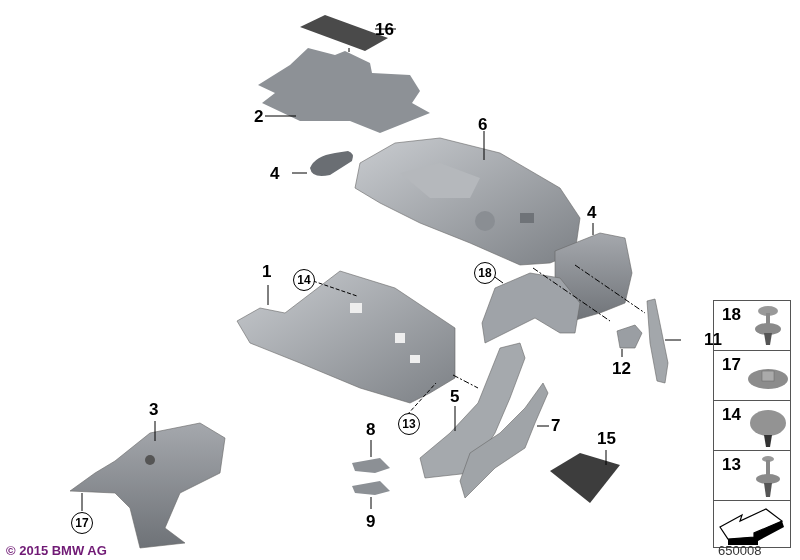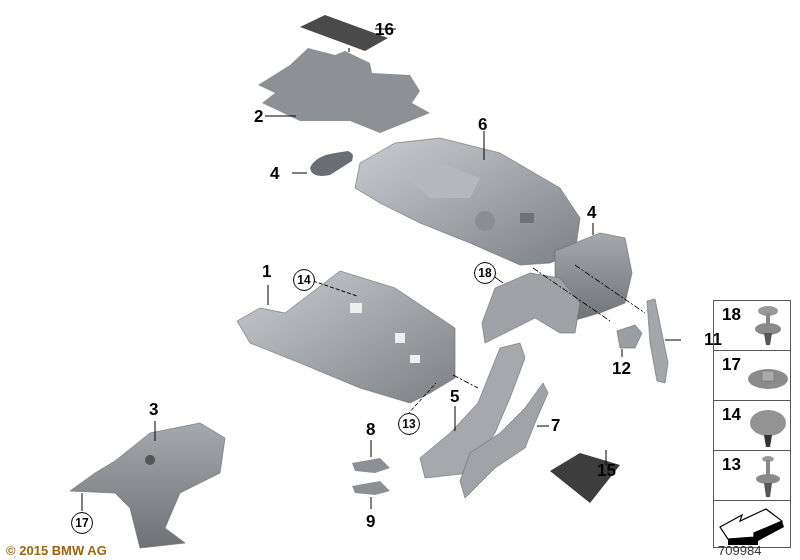--- a/index.html
+++ b/index.html
@@ -5,21 +5,21 @@
   html,body{margin:0;padding:0;background:#fff;}
   body{width:800px;height:560px;position:relative;overflow:hidden;font-family:"Liberation Sans",sans-serif;}
   .stage{position:absolute;left:0;top:3px;width:658px;height:560px;}
   .callout{position:absolute;font-weight:bold;font-size:17px;color:#000;line-height:1;}
   .circled{position:absolute;width:22px;height:22px;border:1.5px solid #000;border-radius:50%;font-weight:bold;font-size:12px;display:flex;align-items:center;justify-content:center;background:#fff;box-sizing:border-box;}
   .legend{position:absolute;left:713px;top:297px;width:78px;}
   .legend-cell{position:relative;height:50px;border:1px solid #555;border-bottom:none;box-sizing:border-box;}
   .legend-cell:last-child{border-bottom:1px solid #555;}
   .legend-num{position:absolute;left:8px;top:4px;font-weight:bold;font-size:17px;}
   .legend-arrow{height:48px;}
-  .copyright{position:absolute;left:6px;top:540px;font-size:13px;font-weight:bold;color:#a16207;}
+  .copyright{position:absolute;left:6px;top:540px;font-size:13px;font-weight:bold;color:#701a75;}
   .diagram-id{position:absolute;left:718px;top:540px;font-size:13px;color:#333;}
 </style>
 </head>
 <body>
 
 <div class="stage">
   <svg width="800" height="560" viewBox="0 0 800 560" style="position:absolute;left:0;top:0;">
     <defs>
       <linearGradient id="g1" x1="0" y1="0" x2="1" y2="1">
         <stop offset="0" stop-color="#c9ccd0"></stop>
@@ -125,21 +125,21 @@
   <div class="callout" style="left:478px;top:113px;">6</div>
   <div class="callout" style="left:270px;top:162px;">4</div>
   <div class="callout" style="left:587px;top:201px;">4</div>
   <div class="callout" style="left:262px;top:260px;">1</div>
   <div class="callout" style="left:684px;top:328px;margin-left:20px;">11</div>
   <div class="callout" style="left:612px;top:357px;">12</div>
   <div class="callout" style="left:149px;top:398px;">3</div>
   <div class="callout" style="left:450px;top:385px;">5</div>
   <div class="callout" style="left:551px;top:414px;">7</div>
   <div class="callout" style="left:366px;top:418px;">8</div>
-  <div class="callout" style="left:597px;top:427px;margin-top:32px;">15</div>
+  <div class="callout" style="left:597px;top:427px;">15</div>
   <div class="callout" style="left:366px;top:510px;">9</div>
 
   <div class="circled" style="left:293px;top:266px;">14</div>
   <div class="circled" style="left:474px;top:259px;">18</div>
   <div class="circled" style="left:398px;top:410px;">13</div>
   <div class="circled" style="left:71px;top:509px;">17</div>
 
   <div class="legend">
     <div class="legend-cell">
       <span class="legend-num">18</span>
@@ -175,14 +175,14 @@
     </div>
     <div class="legend-cell legend-arrow">
       <svg width="76" height="46">
         <polygon points="6,26 28,14 26,20 52,8 68,20 40,32 40,36 14,38" fill="#fff" stroke="#000" stroke-width="1.2"></polygon>
         <polygon points="14,38 40,36 40,32 68,20 70,26 44,40 44,44 14,44" fill="#000"></polygon>
       </svg>
     </div>
   </div>
 
   <div class="copyright">© 2015 BMW AG</div>
-  <div class="diagram-id">709984</div>
+  <div class="diagram-id">650008</div>
 </div>
 
 </body></html>

